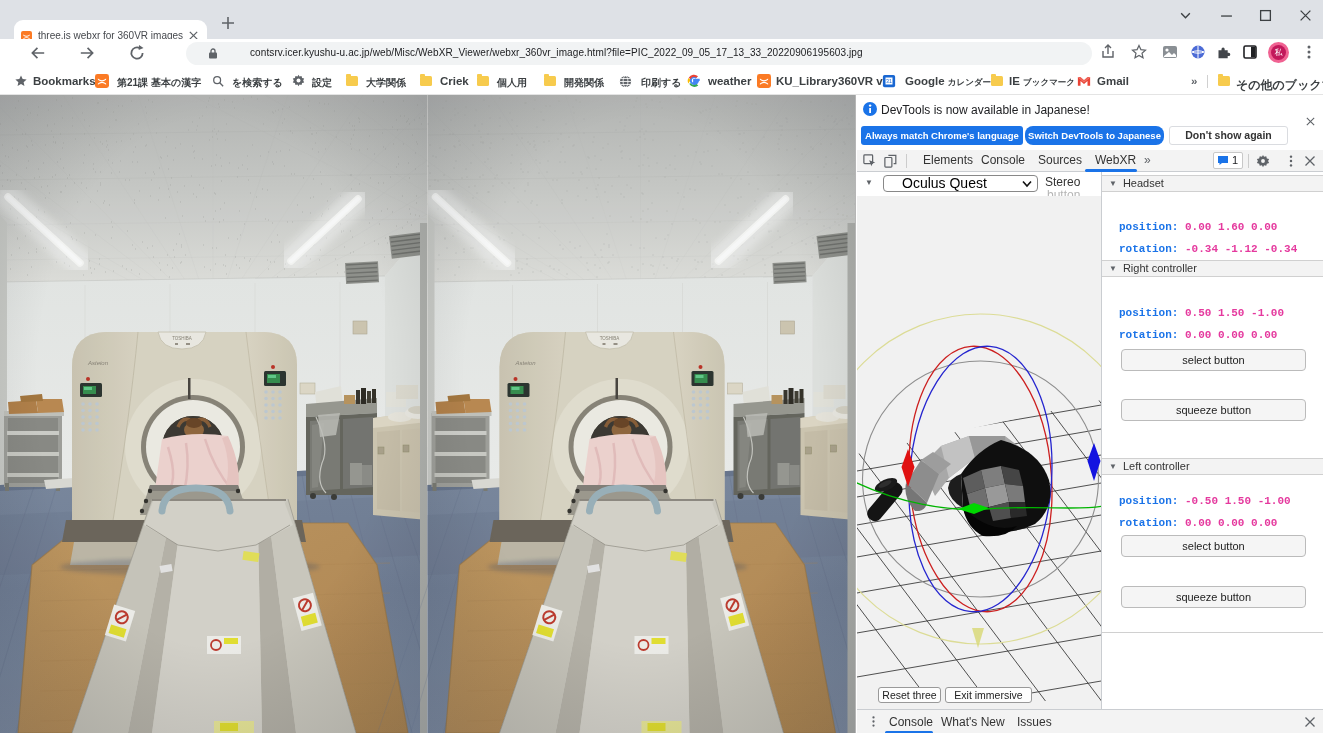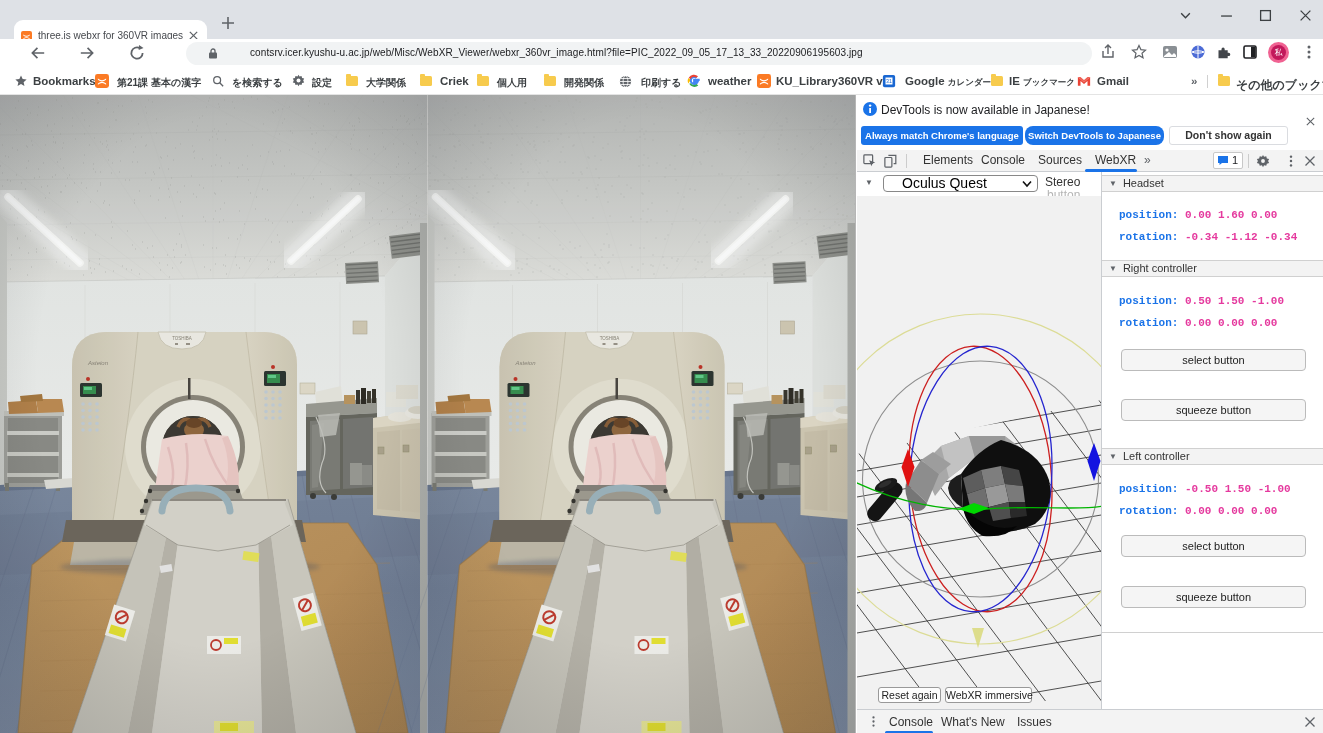--- a/index.html
+++ b/index.html
@@ -36,21 +36,21 @@
 .bluebtn { position:absolute; top:31px; height:19px; background:#1a73e8; color:#fff; font-size:9.5px; font-weight:bold; text-align:center; line-height:19px; border-radius:3px; white-space:nowrap;}
 #dontshow { position:absolute; top:31px; height:19px; background:#fff; color:#333; font-size:10.5px; font-weight:bold; text-align:center; line-height:17px; border:1px solid #dadce0; border-radius:3px; white-space:nowrap;}
 #dttoolbar { position:absolute; left:1px; top:55px; width:466px; height:22px; background:#f3f3f3; border-bottom:1px solid #cacdd1; }
 .dttab { position:absolute; top:0; height:21px; line-height:21px; font-size:12px; color:#333; white-space:nowrap;}
 #vr-row { position:absolute; left:1px; top:77px; width:244px; height:24px; background:#fff; }
 #vr-select { position:absolute; left:26px; top:3px; width:155px; height:17px; border:1px solid #888; border-radius:4px; background:#fff; font-size:14px; line-height:15px; padding-left:18px; color:#000;}
 #viewport { position:absolute; left:1px; top:101px; width:244px; height:513px; background:#f1f1f1; overflow:hidden;}
 #rightpanel { position:absolute; left:245px; top:77px; width:223px; height:537px; background:#fff; border-left:1px solid #cacdd1; }
 .sechead { position:absolute; left:0; width:222px; height:17px; background:#f3f3f3; border-top:1px solid #d0d0d0; border-bottom:1px solid #d0d0d0; font-size:11px; color:#333; line-height:15px; }
 .sechead .tri { display:inline-block; margin:0 6px 0 7px; font-size:8px; color:#5f6368; vertical-align:1px;}
-.mono { position:absolute; left:17px; font-family:"Liberation Mono", monospace; font-size:11px; font-weight:bold; white-space:pre; }
+.mono { position:absolute; left:17px; font-family:"Liberation Mono", monospace; font-size:11px; font-weight:bold; white-space:pre;margin-top:12px; }
 .mono .k { color:#1a73e8; }
 .mono .v { color:#e5399e; }
 .ctlbtn { position:absolute; left:19px; width:185px; height:22px; background:#f5f5f5; border:1px solid #bbb; border-radius:4px; font-size:11px; color:#222; text-align:center; line-height:20px; }
 #drawer { position:absolute; left:1px; top:614px; width:466px; height:24px; background:#f3f3f3; border-top:1px solid #cacdd1; }
 .posebtn { position:absolute; height:16px; background:#fdfdfd; border:1px solid #999; border-radius:3px; font-size:10.5px; color:#222; text-align:center; line-height:14px; white-space:nowrap;}
 </style>
 </head>
 <body>
 <div id="page">
 
@@ -537,33 +537,33 @@
               <rect x="25" y="284" width="15" height="46" rx="7" fill="#141414"></rect>
             </g>
 <ellipse cx="29" cy="289" rx="12" ry="5.5" fill="#1a1a1a" transform="rotate(-25 29 289)"></ellipse>
 <ellipse cx="28" cy="288" rx="7" ry="2.5" fill="#2e2e2e" transform="rotate(-25 28 288)"></ellipse>
 <path d="M-2,286 C40,306 90,316 130,313 C180,309 225,315 246,310" stroke="#00b400" stroke-width="1.3" fill="none"></path>
 <polygon points="101,313 117,307 132,312 117,318" fill="#00d800"></polygon>
 <polygon points="51,253 57.5,271 51,291 44.5,271" fill="#e01111"></polygon>
 <polygon points="237,247 243.5,265 237,285 230.5,265" fill="#1414e0"></polygon>
 </svg>
       </div>
-      <div class="posebtn" style="left:22px;top:592px;width:63px;">Reset again</div>
-      <div class="posebtn" style="left:89px;top:592px;width:87px;">WebXR immersive</div>
+      <div class="posebtn" style="left:22px;top:592px;width:63px;">Reset three</div>
+      <div class="posebtn" style="left:89px;top:592px;width:87px;">Exit immersive</div>
 
       <div id="rightpanel">
         <div class="sechead" style="top:3px;"><span class="tri">▼</span>Headset</div>
         <div class="mono" style="top:37px"><span class="k">position:</span><span class="v"> 0.00 1.60 0.00</span></div>
         <div class="mono" style="top:59px"><span class="k">rotation:</span><span class="v"> -0.34 -1.12 -0.34</span></div>
         <div class="sechead" style="top:88px;"><span class="tri">▼</span>Right controller</div>
         <div class="mono" style="top:123px"><span class="k">position:</span><span class="v"> 0.50 1.50 -1.00</span></div>
         <div class="mono" style="top:145px"><span class="k">rotation:</span><span class="v"> 0.00 0.00 0.00</span></div>
         <div class="ctlbtn" style="top:177px">select button</div>
         <div class="ctlbtn" style="top:227px">squeeze button</div>
-        <div class="sechead" style="top:276px;"><span class="tri">▼</span>Left controller</div>
+        <div class="sechead" style="top:286px;"><span class="tri">▼</span>Left controller</div>
         <div class="mono" style="top:311px"><span class="k">position:</span><span class="v"> -0.50 1.50 -1.00</span></div>
         <div class="mono" style="top:333px"><span class="k">rotation:</span><span class="v"> 0.00 0.00 0.00</span></div>
         <div class="ctlbtn" style="top:363px">select button</div>
         <div class="ctlbtn" style="top:414px">squeeze button</div>
         <div class="abs" style="left:0;top:460px;width:222px;height:1px;background:#d0d0d0"></div>
       </div>
 
       <div id="drawer">
         <svg class="abs" style="left:10px;top:5px" width="13" height="13" viewBox="0 0 16 16">
             <circle cx="8" cy="3" r="1.4" fill="#5f6368"></circle>

